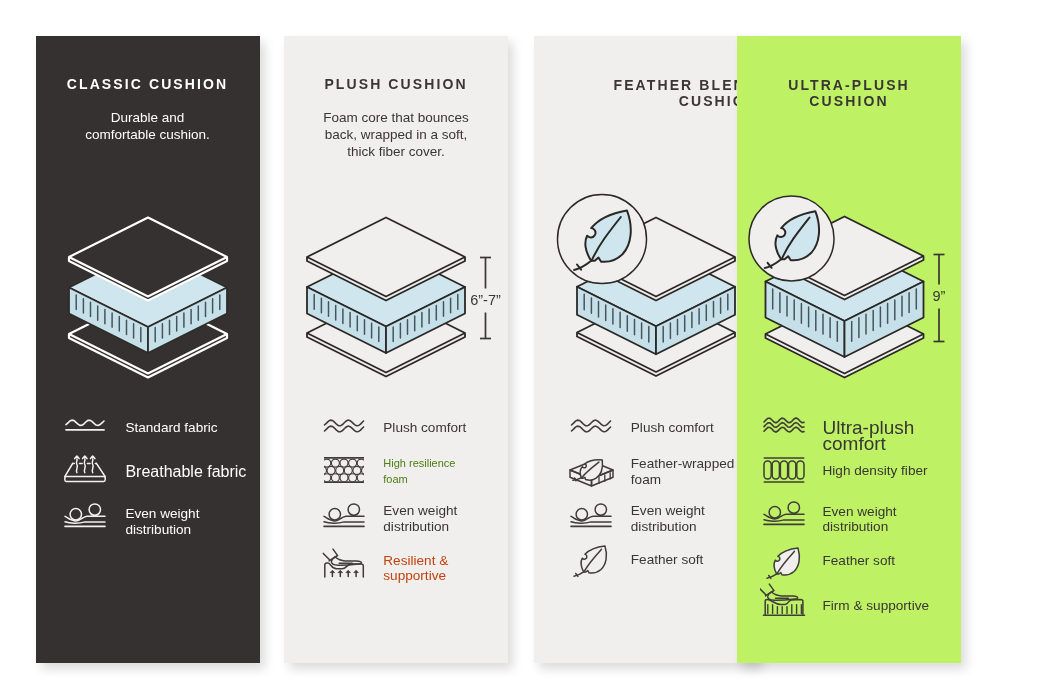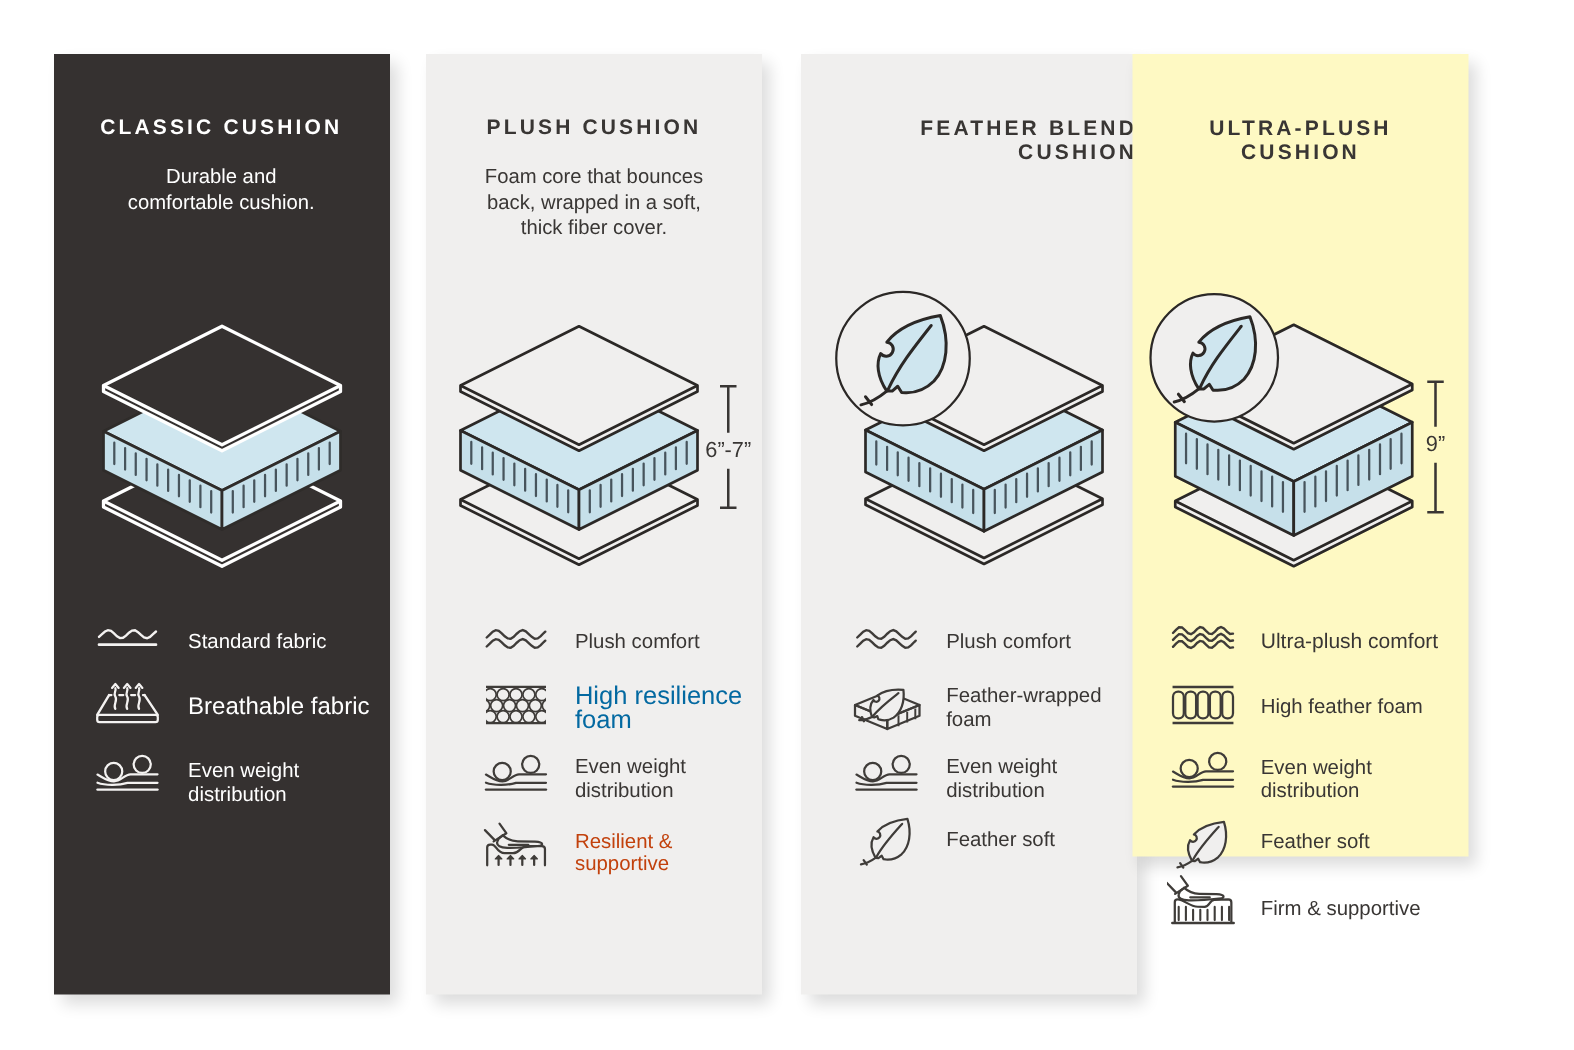--- a/index.html
+++ b/index.html
@@ -86,21 +86,21 @@
         <circle cx="348.1" cy="469.9" r="4.0" fill="none" stroke="#3f3c39" stroke-width="1.15"></circle>
         <circle cx="356.7" cy="469.9" r="4.0" fill="none" stroke="#3f3c39" stroke-width="1.15"></circle>
         <circle cx="365.3" cy="469.9" r="4.0" fill="none" stroke="#3f3c39" stroke-width="1.15"></circle>
         <circle cx="326.6" cy="477.2" r="4.0" fill="none" stroke="#3f3c39" stroke-width="1.15"></circle>
         <circle cx="335.2" cy="477.2" r="4.0" fill="none" stroke="#3f3c39" stroke-width="1.15"></circle>
         <circle cx="343.8" cy="477.2" r="4.0" fill="none" stroke="#3f3c39" stroke-width="1.15"></circle>
         <circle cx="352.4" cy="477.2" r="4.0" fill="none" stroke="#3f3c39" stroke-width="1.15"></circle>
         <circle cx="361.0" cy="477.2" r="4.0" fill="none" stroke="#3f3c39" stroke-width="1.15"></circle>
       </g>
     </svg>
-    <div style="position:absolute;left:99.3px;top:420.3px;font-size:17px;line-height:15.5px;color:#0369a1">High resilience<br>foam</div>
+    <div style="position:absolute;left:99.3px;top:420.3px;font-size:11px;line-height:15.5px;color:#4d7c0f">High resilience<br>foam</div>
     <svg style="position:absolute;left:35.8px;top:456.0px;width:48px;height:48px" viewBox="319.8 492.0 48 48">
       <circle cx="334.6" cy="514.3" r="5.7" fill="none" stroke="#3f3c39" stroke-width="1.5"></circle>
       <circle cx="353.6" cy="509.6" r="5.7" fill="none" stroke="#3f3c39" stroke-width="1.5"></circle>
       <path d="M323.8 516.4 C327.8 518.6 330.3 520.9 334.8 520.9 C339.3 520.9 341.8 516.4 345.8 516.2 L363.8 516.2" stroke="#3f3c39" stroke-width="1.5" fill="none" stroke-linecap="round"></path>
       <path d="M323.8 521.8 C328.8 523.6 337.8 523.8 343.8 521.9 L363.8 521.9" stroke="#3f3c39" stroke-width="1.5" fill="none" stroke-linecap="round"></path>
       <path d="M323.8 526.4H363.8" stroke="#3f3c39" stroke-width="1.6" fill="none" stroke-linecap="round"></path>
     </svg>
     <div style="position:absolute;left:99.3px;top:467.3px;font-size:13.6px;line-height:15.5px;color:#393634">Even weight<br>distribution</div>
     <svg style="position:absolute;left:35.8px;top:504.5px;width:48px;height:48px" viewBox="319.8 540.5 48 48">
       <path d="M324.6 576.4 L324.6 564.3 Q324.6 562.5 326.6 562.5 L327.8 562.5 C330.8 562.5 330.8 568.1 336.3 568.3 L341.8 568.3 C346.3 568.3 346.8 563.6 351.3 563.5 L361.0 563.5 Q363.1 563.5 363.1 565.5 L363.1 576.4" stroke="#3f3c39" stroke-width="1.5" fill="none" stroke-linecap="round" stroke-linejoin="round"></path>
@@ -170,21 +170,21 @@
     <svg style="position:absolute;left:33.0px;top:498.0px;width:48px;height:48px" viewBox="567.0 534.0 48 48">
       <g transform="rotate(4 590.9 560.6)">
         <path d="M603.9 545.0 C607.5 554.2 606.5 563.4 601.6 568.8 C598.5 571.8 594.5 573.1 591.2 573.0 L589.9 572.9 L588.5 570.7 L586.4 572.4 L584.5 572.4 C581.0 567.2 580.6 562.1 582.2 558.8 A2.5 2.5 0 1 0 584.5 554.7 C588.4 549.9 595.0 546.6 603.9 545.0 Z" fill="#f0efee" stroke="#3f3c39" stroke-width="1.5" stroke-linejoin="round"></path>
         <path d="M600.6 548.6 C594.0 557.0 588.9 563.4 585.0 571.8" fill="none" stroke="#3f3c39" stroke-width="1.5" stroke-linecap="round"></path>
         <path d="M584.5 572.4 C581.2 575.1 577.8 576.8 575.1 577.4" fill="none" stroke="#3f3c39" stroke-width="1.5" stroke-linecap="round"></path>
         <path d="M576.7 574.5 L579.0 577.3" fill="none" stroke="#3f3c39" stroke-width="1.5" stroke-linecap="round"></path>
       </g>
     </svg>
     <div style="position:absolute;left:96.8px;top:515.5px;font-size:13.6px;line-height:15.5px;color:#393634">Feather soft</div>
   </div>
-<div style="position:absolute;left:755px;top:36px;width:224px;height:535px;background:#fef9c3;box-shadow:5px 6px 10px rgba(0,0,0,0.14)">
+<div style="position:absolute;left:737px;top:36px;width:224px;height:627px;background:#bef264;box-shadow:5px 6px 10px rgba(0,0,0,0.14)">
     <div style="position:absolute;left:0;top:40.5px;width:224px;text-align:center;font-weight:bold;font-size:14px;letter-spacing:2.1px;line-height:16.5px;color:#393634">ULTRA-PLUSH<br>CUSHION</div>
     <svg style="position:absolute;left:0;top:144px;width:224px;height:251px" viewBox="783.5 180 224 251">
       <polygon points="891.0,294.5 970.0,334.0 970.0,338.0 891.0,377.5 812.0,338.0 812.0,334.0" fill="#f0efee" stroke="#2b2826" stroke-width="1.8" stroke-linejoin="round"></polygon>
       <polyline points="812.0,334.0 891.0,373.5 970.0,334.0" fill="none" stroke="#2b2826" stroke-width="1.8" stroke-linejoin="round"></polyline>
       <polygon points="891.0,242.0 970.0,281.5 891.0,321.0 812.0,281.5" fill="#cfe6ef" stroke="#2b2826" stroke-width="1.8" stroke-linejoin="round"></polygon>
       <polygon points="812.0,281.5 891.0,321.0 891.0,357.0 812.0,317.5" fill="#c6e0ea" stroke="#2b2826" stroke-width="1.8" stroke-linejoin="round"></polygon>
       <polygon points="891.0,321.0 970.0,281.5 970.0,317.5 891.0,357.0" fill="#c6e0ea" stroke="#2b2826" stroke-width="1.8" stroke-linejoin="round"></polygon>
       <path d="M819.2 289.1V308.9 M962.8 289.1V308.9 M826.4 292.7V312.5 M955.6 292.7V312.5 M833.5 296.3V316.1 M948.5 296.3V316.1 M840.7 299.9V319.7 M941.3 299.9V319.7 M847.9 303.5V323.3 M934.1 303.5V323.3 M855.1 307.0V326.8 M926.9 307.0V326.8 M862.3 310.6V330.4 M919.7 310.6V330.4 M869.5 314.2V334.0 M912.5 314.2V334.0 M876.6 317.8V337.6 M905.4 317.8V337.6 M883.8 321.4V341.2 M898.2 321.4V341.2" stroke="#47545c" stroke-width="1.5" fill="none" stroke-linecap="round"></path>
       <polygon points="891.0,216.5 970.0,256.0 970.0,260.0 891.0,299.5 812.0,260.0 812.0,256.0" fill="#f0efee" stroke="#2b2826" stroke-width="1.8" stroke-linejoin="round"></polygon>
       <polyline points="812.0,256.0 891.0,295.5 970.0,256.0" fill="none" stroke="#2b2826" stroke-width="1.8" stroke-linejoin="round"></polyline>
@@ -198,31 +198,31 @@
       <path d="M980.0 254.5H991.0" stroke="#393634" stroke-width="1.7"></path>
       <path d="M980.0 341.5H991.0" stroke="#393634" stroke-width="1.7"></path>
       <path d="M985.5 254.5V284.5 M985.5 308.5V341.5" stroke="#393634" stroke-width="1.7"></path>
       <text x="985.5" y="300.8" text-anchor="middle" font-family="Liberation Sans, sans-serif" font-size="14.5" fill="#393634">9”</text>
     </svg>
     <svg style="position:absolute;left:23.0px;top:364.5px;width:48px;height:48px" viewBox="806.5 400.5 48 48">
       <path d="M810.5 421.5L812.5 419.4L814.5 417.7L816.5 417.8L818.5 419.5L820.5 421.6L822.5 422.3L824.5 421.1L826.5 418.9L828.5 417.6L830.5 418.1L832.5 420.1L834.5 421.9L836.5 422.1L838.5 420.6L840.5 418.4L842.5 417.5L844.5 418.5L846.5 420.6L848.5 422.2L850.5 421.9" stroke="#3f3c39" stroke-width="1.6" fill="none" stroke-linecap="round"></path>
       <path d="M810.5 426.1L812.5 424.0L814.5 422.3L816.5 422.4L818.5 424.1L820.5 426.2L822.5 426.9L824.5 425.7L826.5 423.5L828.5 422.2L830.5 422.7L832.5 424.7L834.5 426.5L836.5 426.7L838.5 425.2L840.5 423.0L842.5 422.1L844.5 423.1L846.5 425.2L848.5 426.8L850.5 426.5" stroke="#3f3c39" stroke-width="1.6" fill="none" stroke-linecap="round"></path>
       <path d="M810.5 430.7L812.5 428.6L814.5 426.9L816.5 427.0L818.5 428.7L820.5 430.8L822.5 431.5L824.5 430.3L826.5 428.1L828.5 426.8L830.5 427.3L832.5 429.3L834.5 431.1L836.5 431.3L838.5 429.8L840.5 427.6L842.5 426.7L844.5 427.7L846.5 429.8L848.5 431.4L850.5 431.1" stroke="#3f3c39" stroke-width="1.6" fill="none" stroke-linecap="round"></path>
     </svg>
-    <div style="position:absolute;left:85.5px;top:384.1px;font-size:14px;line-height:15.5px;color:#393634">Ultra-plush comfort</div>
+    <div style="position:absolute;left:85.5px;top:384.1px;font-size:19px;line-height:15.5px;color:#393634">Ultra-plush comfort</div>
     <svg style="position:absolute;left:23.0px;top:409.5px;width:48px;height:48px" viewBox="806.5 445.5 48 48">
       <path d="M810.2 457.5H850.8" stroke="#3f3c39" stroke-width="1.6" fill="none"></path>
       <path d="M810.2 481.5H850.8" stroke="#3f3c39" stroke-width="1.6" fill="none"></path>
       <rect x="810.5" y="460.6" width="7.2" height="17.8" rx="3.4" fill="none" stroke="#3f3c39" stroke-width="1.5"></rect>
       <rect x="818.7" y="460.6" width="7.2" height="17.8" rx="3.4" fill="none" stroke="#3f3c39" stroke-width="1.5"></rect>
       <rect x="826.9" y="460.6" width="7.2" height="17.8" rx="3.4" fill="none" stroke="#3f3c39" stroke-width="1.5"></rect>
       <rect x="835.1" y="460.6" width="7.2" height="17.8" rx="3.4" fill="none" stroke="#3f3c39" stroke-width="1.5"></rect>
       <rect x="843.3" y="460.6" width="7.2" height="17.8" rx="3.4" fill="none" stroke="#3f3c39" stroke-width="1.5"></rect>
     </svg>
-    <div style="position:absolute;left:85.5px;top:427.1px;font-size:13.6px;line-height:15.5px;color:#393634">High feather foam</div>
+    <div style="position:absolute;left:85.5px;top:427.1px;font-size:13.6px;line-height:15.5px;color:#393634">High density fiber</div>
     <svg style="position:absolute;left:23.0px;top:454.0px;width:48px;height:48px" viewBox="806.5 490.0 48 48">
       <circle cx="821.3" cy="512.3" r="5.7" fill="none" stroke="#3f3c39" stroke-width="1.5"></circle>
       <circle cx="840.3" cy="507.6" r="5.7" fill="none" stroke="#3f3c39" stroke-width="1.5"></circle>
       <path d="M810.5 514.4 C814.5 516.6 817.0 518.9 821.5 518.9 C826.0 518.9 828.5 514.4 832.5 514.2 L850.5 514.2" stroke="#3f3c39" stroke-width="1.5" fill="none" stroke-linecap="round"></path>
       <path d="M810.5 519.8 C815.5 521.6 824.5 521.8 830.5 519.9 L850.5 519.9" stroke="#3f3c39" stroke-width="1.5" fill="none" stroke-linecap="round"></path>
       <path d="M810.5 524.4H850.5" stroke="#3f3c39" stroke-width="1.6" fill="none" stroke-linecap="round"></path>
     </svg>
     <div style="position:absolute;left:85.5px;top:467.8px;font-size:13.6px;line-height:15.5px;color:#393634">Even weight<br>distribution</div>
     <svg style="position:absolute;left:23.0px;top:499.5px;width:48px;height:48px" viewBox="806.5 535.5 48 48">
       <g transform="rotate(4 830.4 562.1)">

